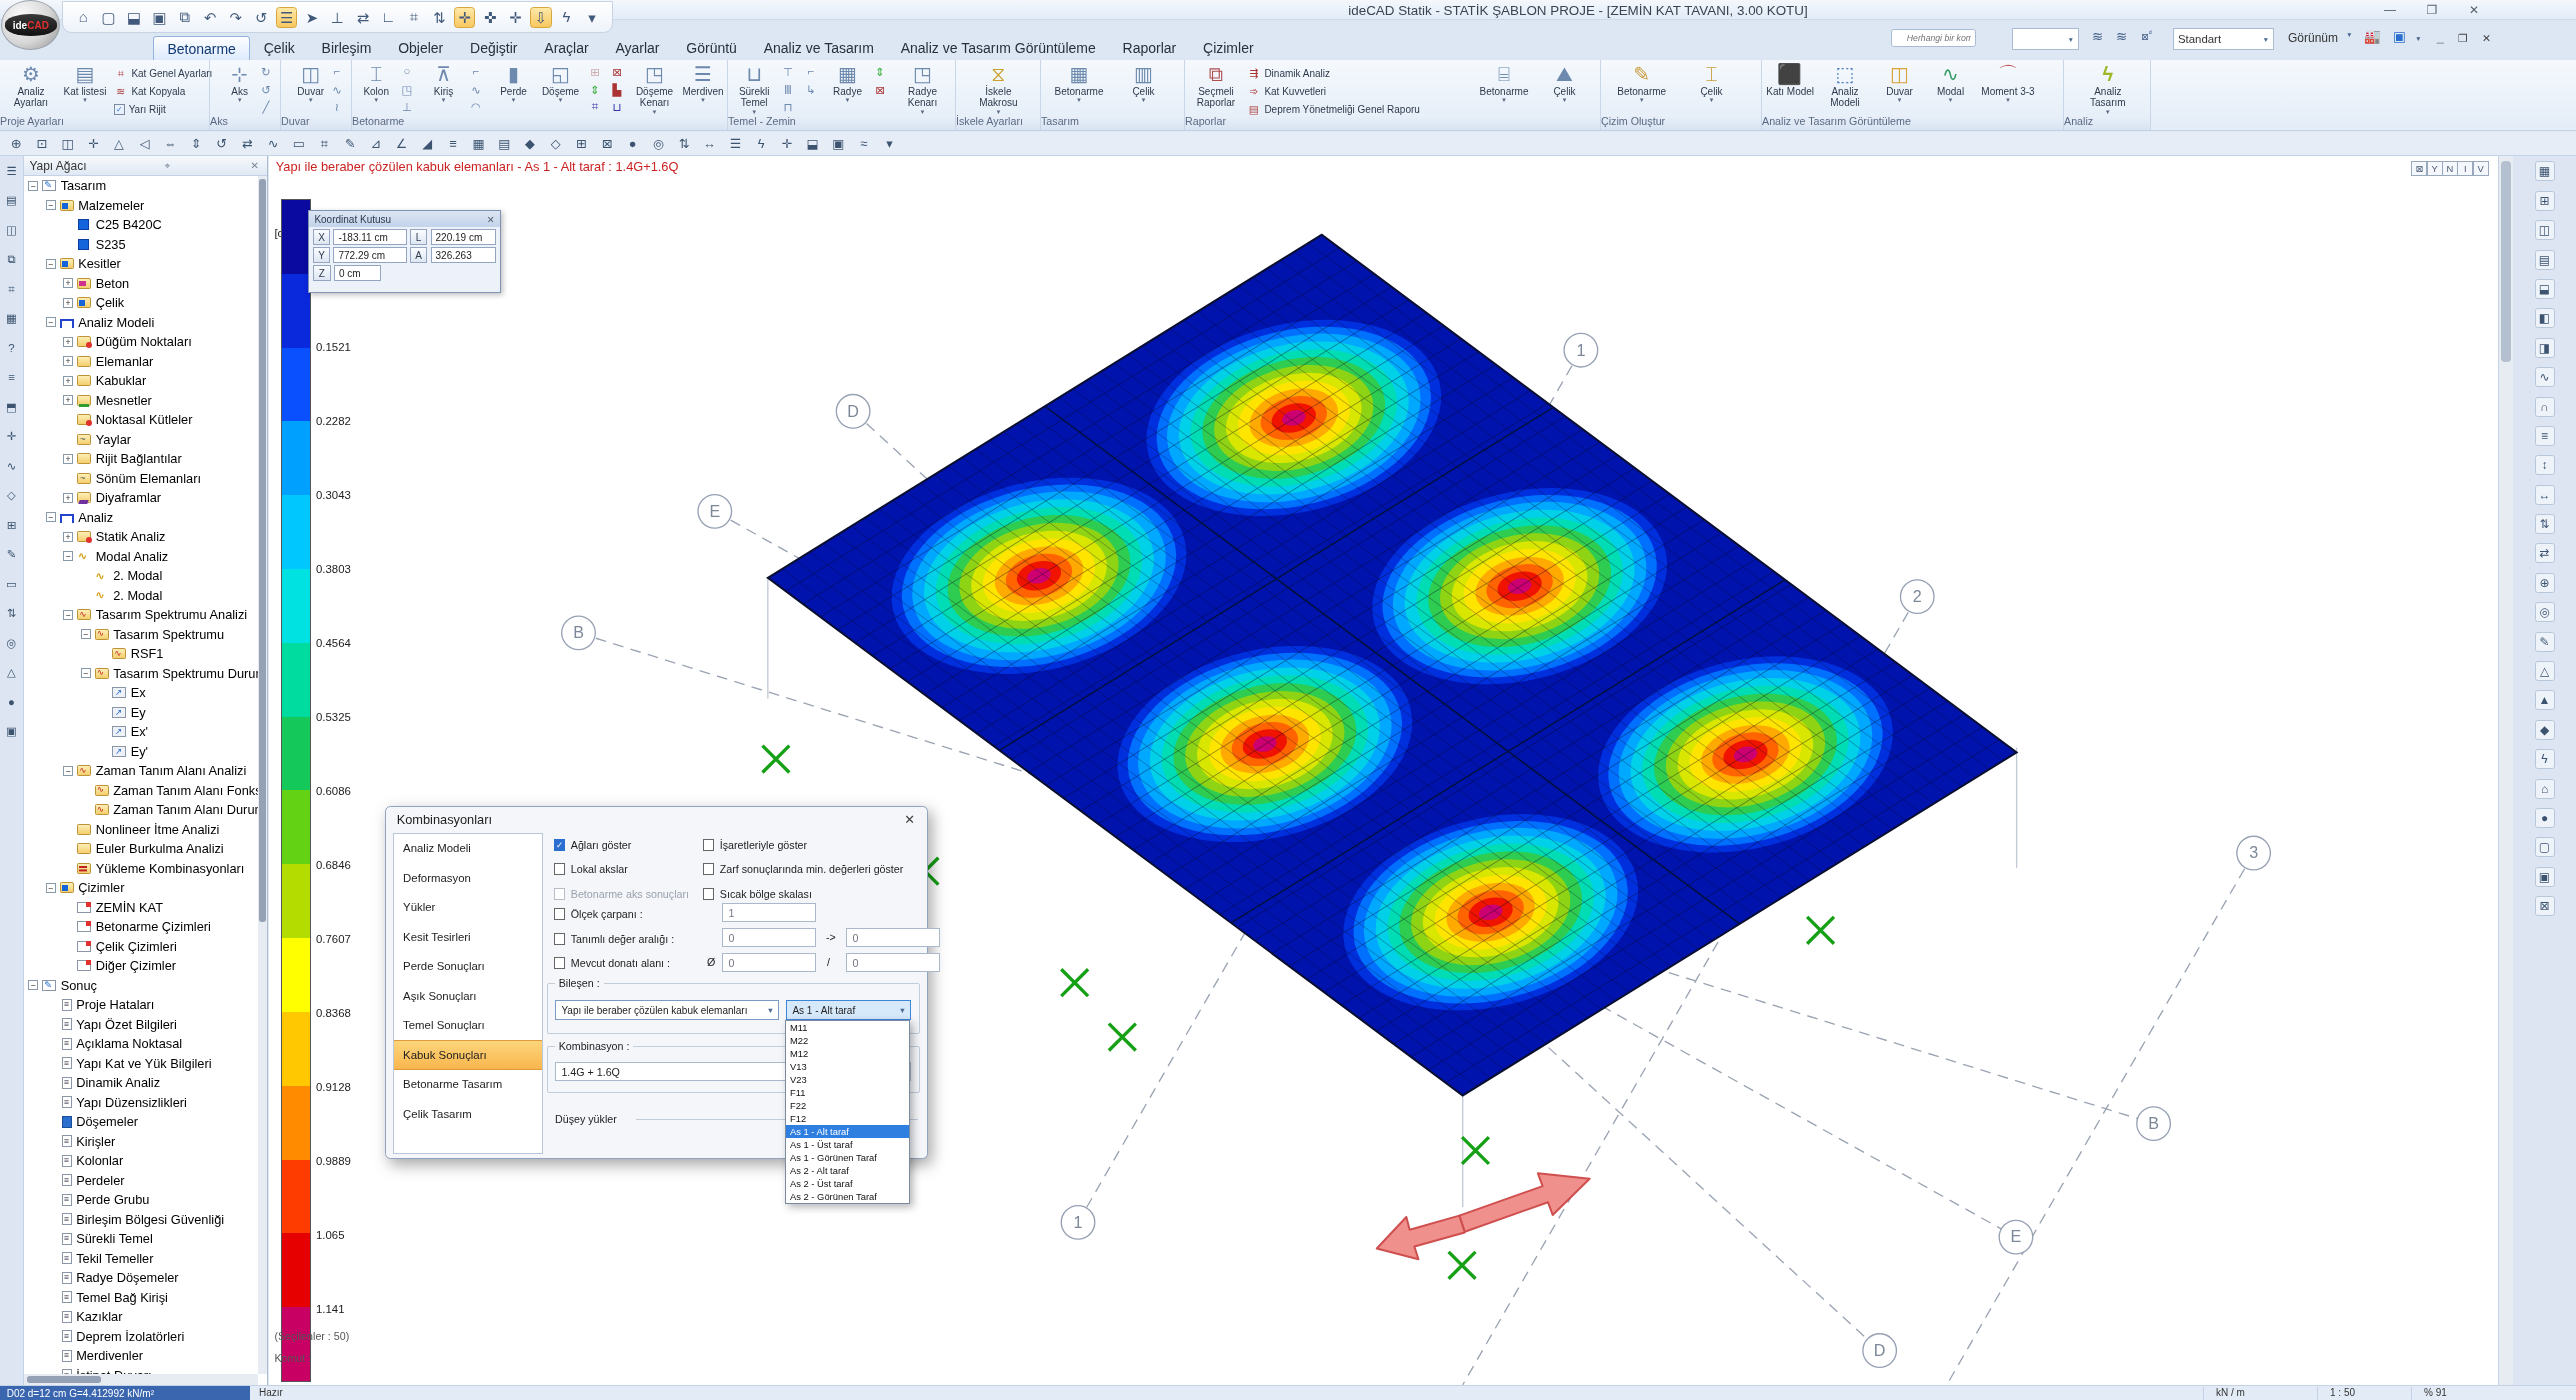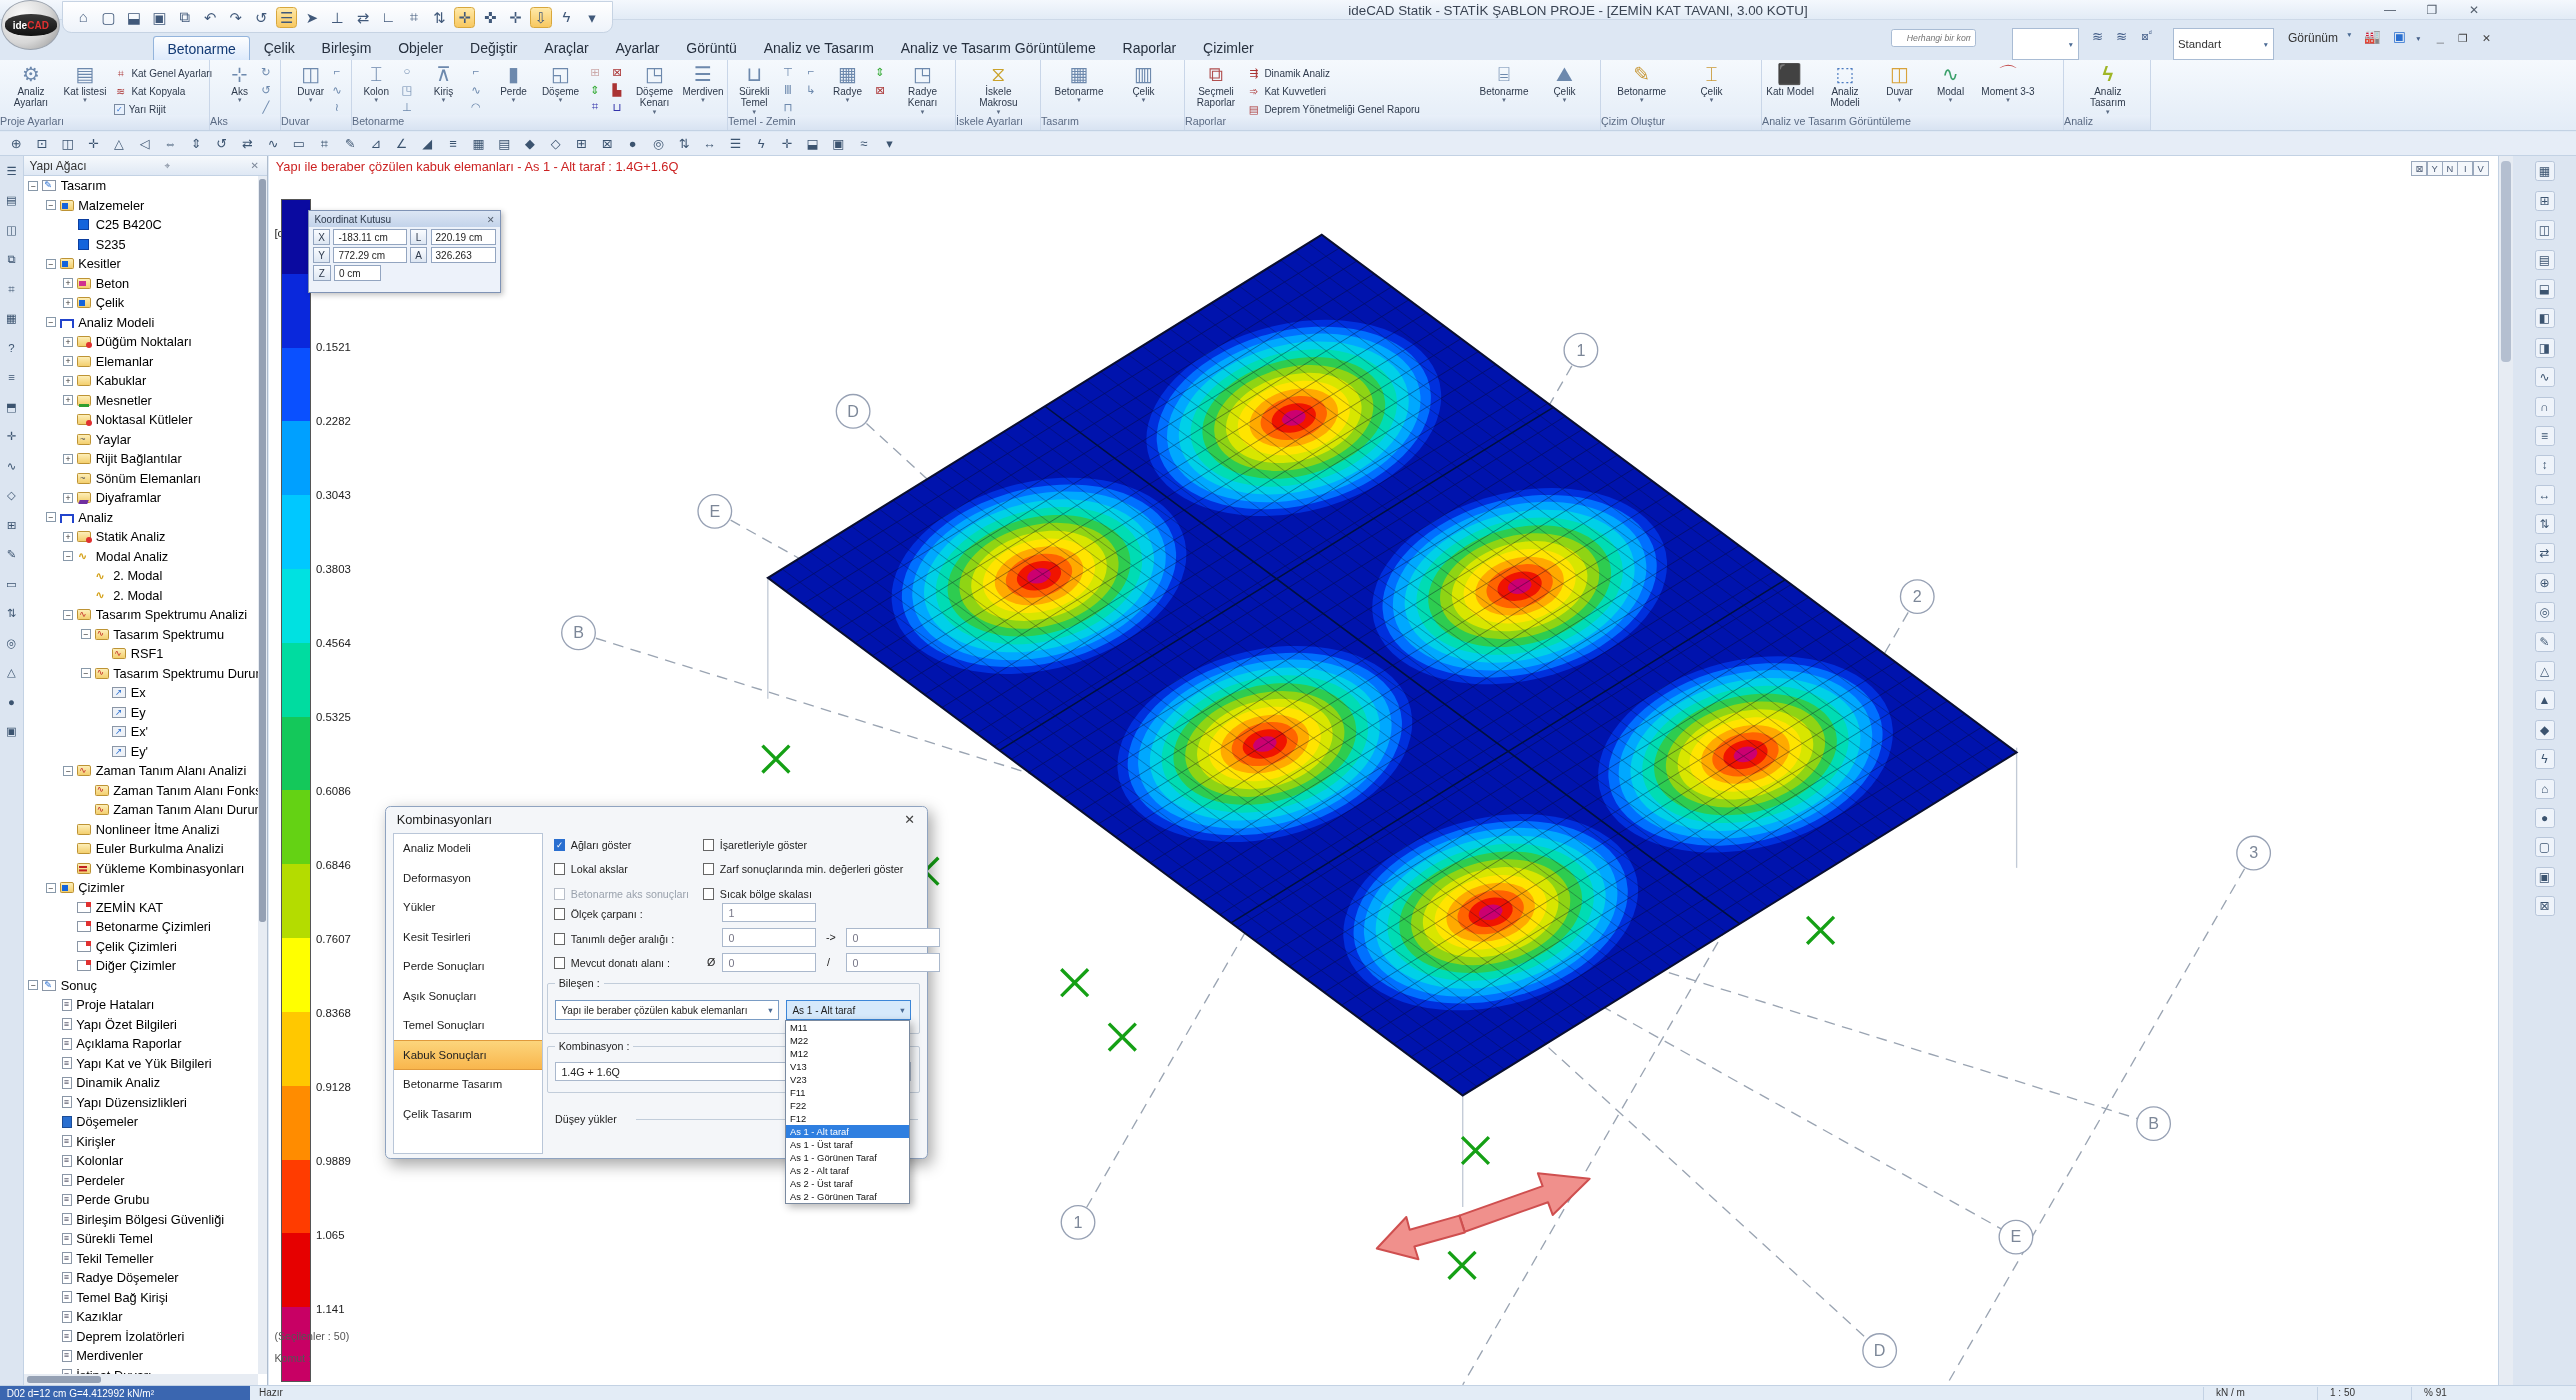--- a/index.html
+++ b/index.html
@@ -32,21 +32,21 @@
   #menubar { position:absolute; left:0; top:20px; width:2576px; height:40px; background:#dde7f3; }
   #tabs { position:absolute; left:153px; bottom:0; display:flex; height:24px; }
   .tab { padding:0 13.4px; display:flex; align-items:center; font-size:14px; color:#26303e; white-space:nowrap; }
   .tab.sel { background:linear-gradient(#fdfeff,#ddeafc); border:0.7px solid #93b4dc; border-bottom:none;
     border-radius:3.4px 3.4px 0 0; color:#123a75; }
   #menu-right { position:absolute; right:0; top:0; width:739px; height:40px; }
   #cmd-search { position:absolute; left:54px; top:9.4px; width:85px; height:17.5px; background:#fff;
     border:0.7px solid #a9bcd4; border-radius:2.7px; font-style:italic; font-size:8.7px; color:#8a94a4;
     padding:0 4px 0 14.8px; }
   #cmd-search-ic { position:absolute; left:56px; top:11.4px; font-size:9.4px; color:#9aa6b6; }
-  .mini-combo { position:absolute; top:8px; height:32px; background:#fff; border:0.7px solid #a9bcd4;
+  .mini-combo { position:absolute; top:8px; height:22px; background:#fff; border:0.7px solid #a9bcd4;
     display:flex; align-items:center; font-size:11.4px; color:#333; padding:0 4px; }
   .mini-ic { position:absolute; top:9.4px; font-size:13.4px; color:#46608a; }
   .mini-lbl { position:absolute; top:11.4px; font-size:12px; color:#333; }
   .mdi { position:absolute; top:12px; font-size:10.7px; color:#444; }
 
   
   #ribbon { position:absolute; left:0; top:60px; width:2576px; height:71px;
     background:linear-gradient(#f5f9fd,#e3ecf7); border-bottom:0.7px solid #c3d2e4; display:flex; }
   .rgroup { position:relative; height:70px; border-right:0.7px solid #c9d6e8; flex:none; }
   .rgroup .glabel { position:absolute; left:0; right:0; bottom:0; height:14.8px; text-align:left;
@@ -835,21 +835,21 @@
 
       <div class="trow" style="--lvl: 1;">
         <span class="exp"></span>
         <span class="ti ic-sh"></span>
         <span>Yapı Özet Bilgileri</span>
       </div>
 
       <div class="trow" style="--lvl: 1;">
         <span class="exp"></span>
         <span class="ti ic-sh"></span>
-        <span>Açıklama Raporlar</span>
+        <span>Açıklama Noktasal</span>
       </div>
 
       <div class="trow" style="--lvl: 1;">
         <span class="exp"></span>
         <span class="ti ic-sh"></span>
         <span>Yapı Kat ve Yük Bilgileri</span>
       </div>
 
       <div class="trow" style="--lvl: 1;">
         <span class="exp"></span>

